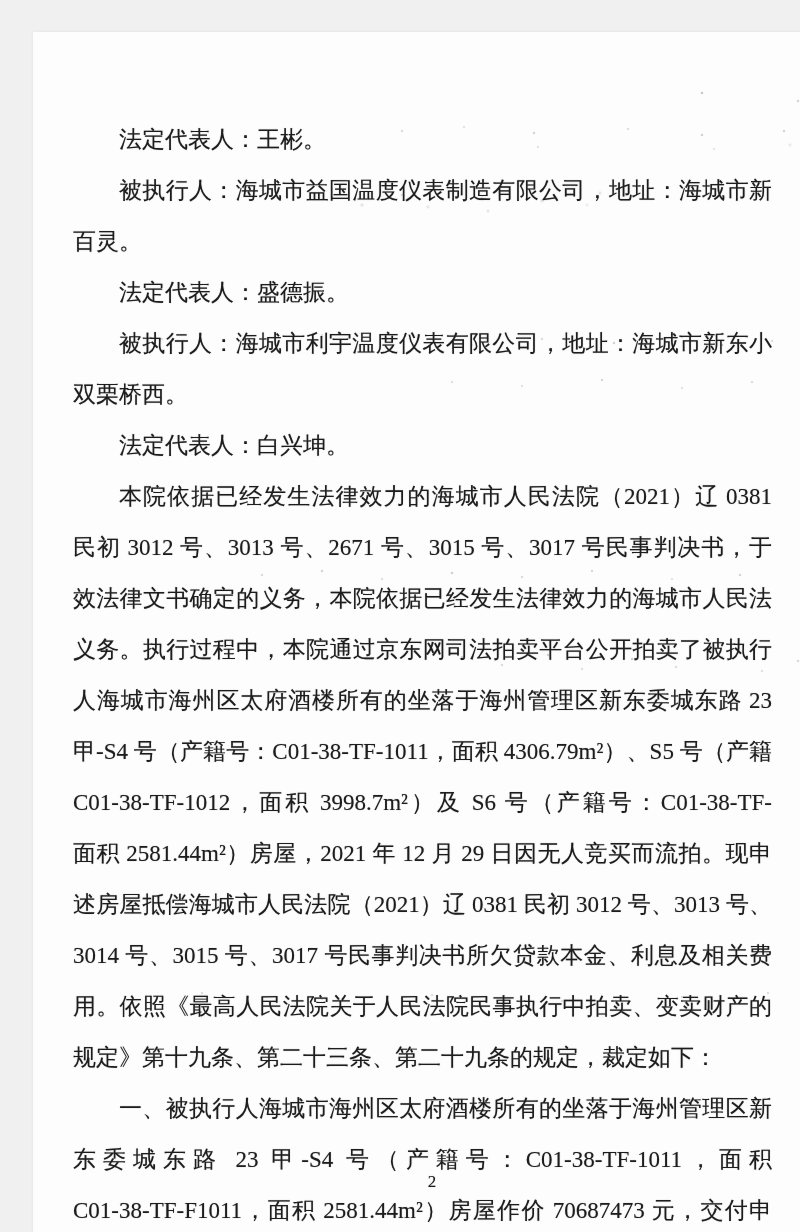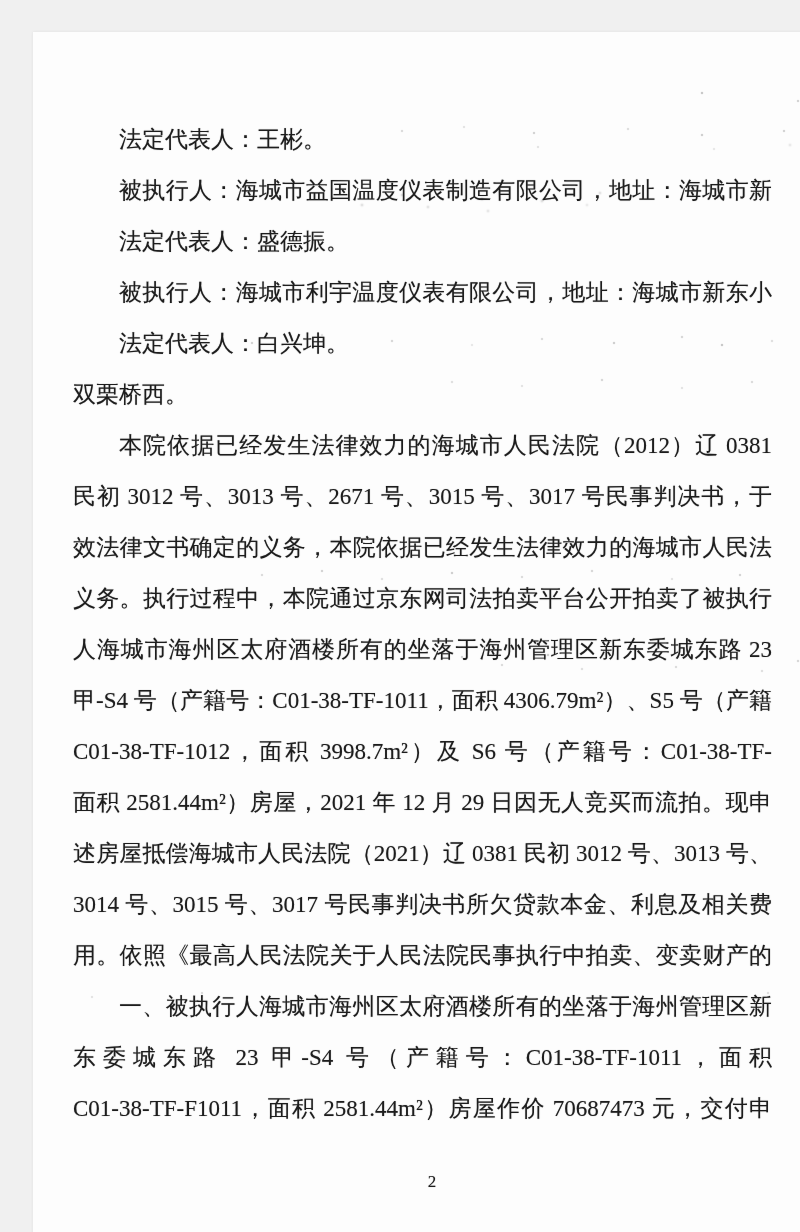--- a/index.html
+++ b/index.html
@@ -93,34 +93,36 @@
   <div class="n n3"></div>
   <div class="n n4"></div>
   <div class="n n5"></div>
   <div class="n n6"></div>
   <div class="n n7"></div>
   <div class="n n8"></div>
 
   <div class="content">
     <div class="line indent">法定代表人：王彬。</div>
     <div class="line indent fill">被执行人：海城市益国温度仪表制造有限公司，地址：海城市新东小</div>
+    <div class="line">百灵。</div>
     <div class="line indent">法定代表人：盛德振。</div>
     <div class="line indent fill">被执行人：海城市利宇温度仪表有限公司，地址：海城市新东小百灵</div>
+    <div class="line">双栗桥西。</div>
     <div class="line indent">法定代表人：白兴坤。</div>
-    <div class="line">双栗桥西。</div>
-    <div class="line indent fill">本院依据已经发生法律效力的海城市人民法院（2012）辽 0381</div>
+    <div class="line indent fill">本院依据已经发生法律效力的海城市人民法院（2021）辽 0381</div>
     <div class="line fill">民初 3012 号、3013 号、2671 号、3015 号、3017 号民事判决书，于</div>
     <div class="line fill">效法律文书确定的义务，本院依据已经发生法律效力的海城市人民法院</div>
     <div class="line fill">义务。执行过程中，本院通过京东网司法拍卖平台公开拍卖了被执行</div>
     <div class="line fill">人海城市海州区太府酒楼所有的坐落于海州管理区新东委城东路 23</div>
     <div class="line fill">甲-S4 号（产籍号：C01-38-TF-1011，面积 4306.79m²）、S5 号（产籍号：</div>
     <div class="line fill">C01-38-TF-1012，面积 3998.7m²）及 S6 号（产籍号：C01-38-TF-F1011，</div>
     <div class="line fill">面积 2581.44m²）房屋，2021 年 12 月 29 日因无人竞买而流拍。现申</div>
     <div class="line fill">述房屋抵偿海城市人民法院（2021）辽 0381 民初 3012 号、3013 号、</div>
     <div class="line fill">3014 号、3015 号、3017 号民事判决书所欠贷款本金、利息及相关费</div>
     <div class="line fill">用。依照《最高人民法院关于人民法院民事执行中拍卖、变卖财产的</div>
+    <div class="line">规定》第十九条、第二十三条、第二十九条的规定，裁定如下：</div>
     <div class="line indent fill">一、被执行人海城市海州区太府酒楼所有的坐落于海州管理区新</div>
     <div class="line fill">东委城东路 23 甲-S4 号（产籍号：C01-38-TF-1011，面积 4306.79m²）、</div>
     <div class="line fill">C01-38-TF-F1011，面积 2581.44m²）房屋作价 70687473 元，交付申请</div>
   </div>
 
   <div class="pagenum">2</div>
 </div>
 
 </body></html>

